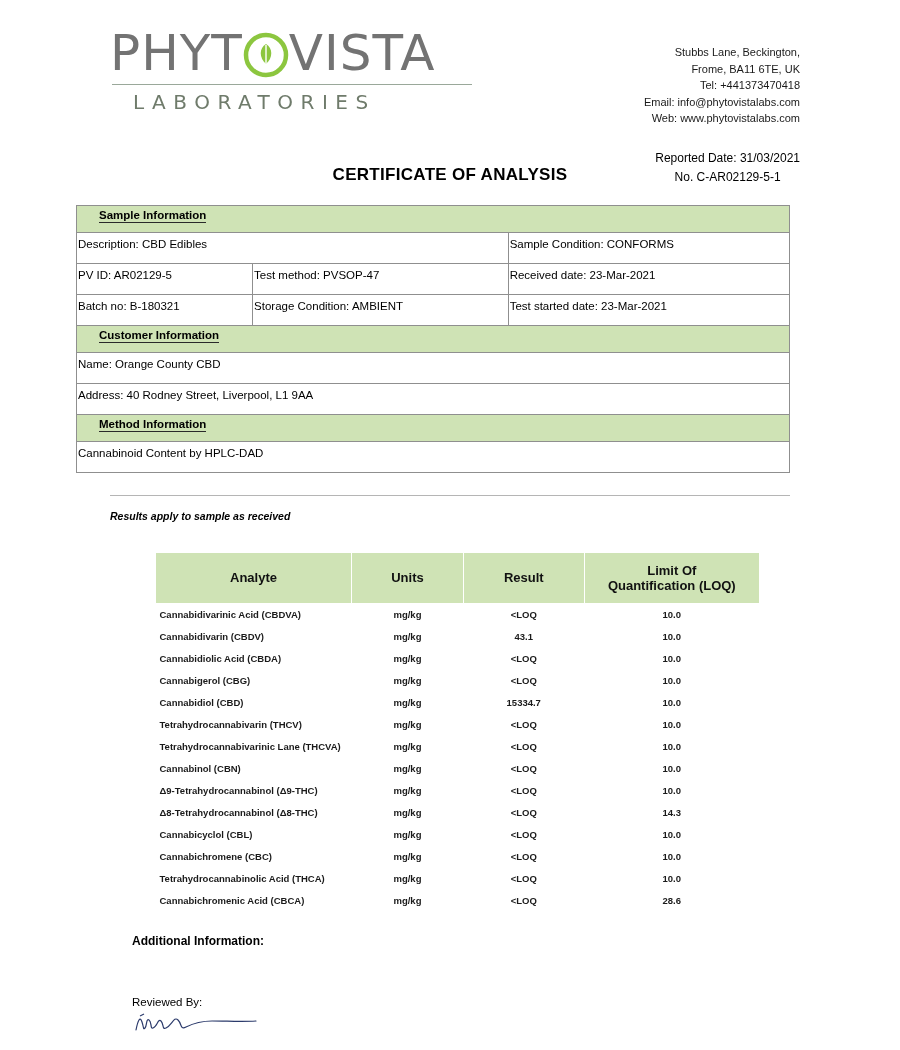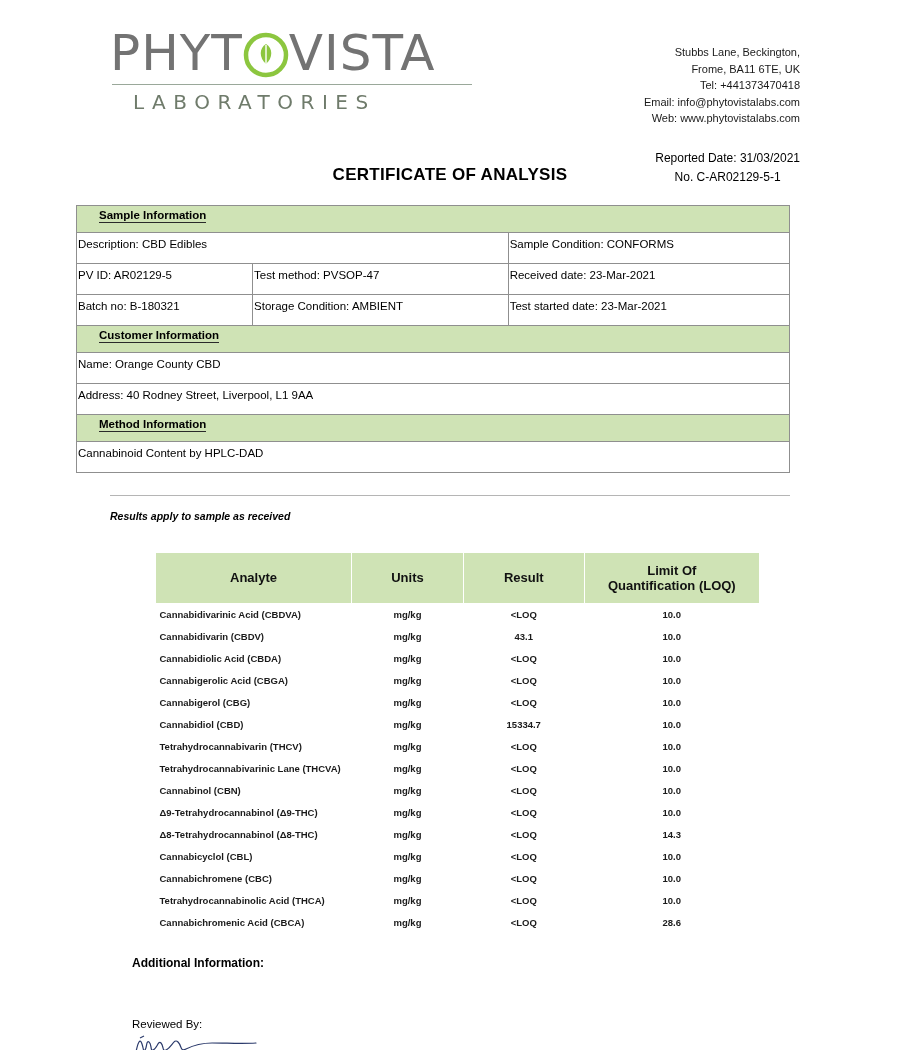--- a/index.html
+++ b/index.html
@@ -276,26 +276,20 @@
             <td class="result">43.1</td>
             <td class="loq">10.0</td>
           </tr>
           <tr>
             <td class="analyte">Cannabidiolic Acid (CBDA)</td>
             <td class="units">mg/kg</td>
             <td class="result">&lt;LOQ</td>
             <td class="loq">10.0</td>
           </tr>
           <tr>
-            <td class="analyte">Cannabigerolic Acid (CBGA)</td>
-            <td class="units">mg/kg</td>
-            <td class="result">&lt;LOQ</td>
-            <td class="loq">10.0</td>
-          </tr>
-          <tr>
             <td class="analyte">Cannabigerol (CBG)</td>
             <td class="units">mg/kg</td>
             <td class="result">&lt;LOQ</td>
             <td class="loq">10.0</td>
           </tr>
           <tr>
             <td class="analyte">Cannabidiol (CBD)</td>
             <td class="units">mg/kg</td>
             <td class="result">15334.7</td>
             <td class="loq">10.0</td>

